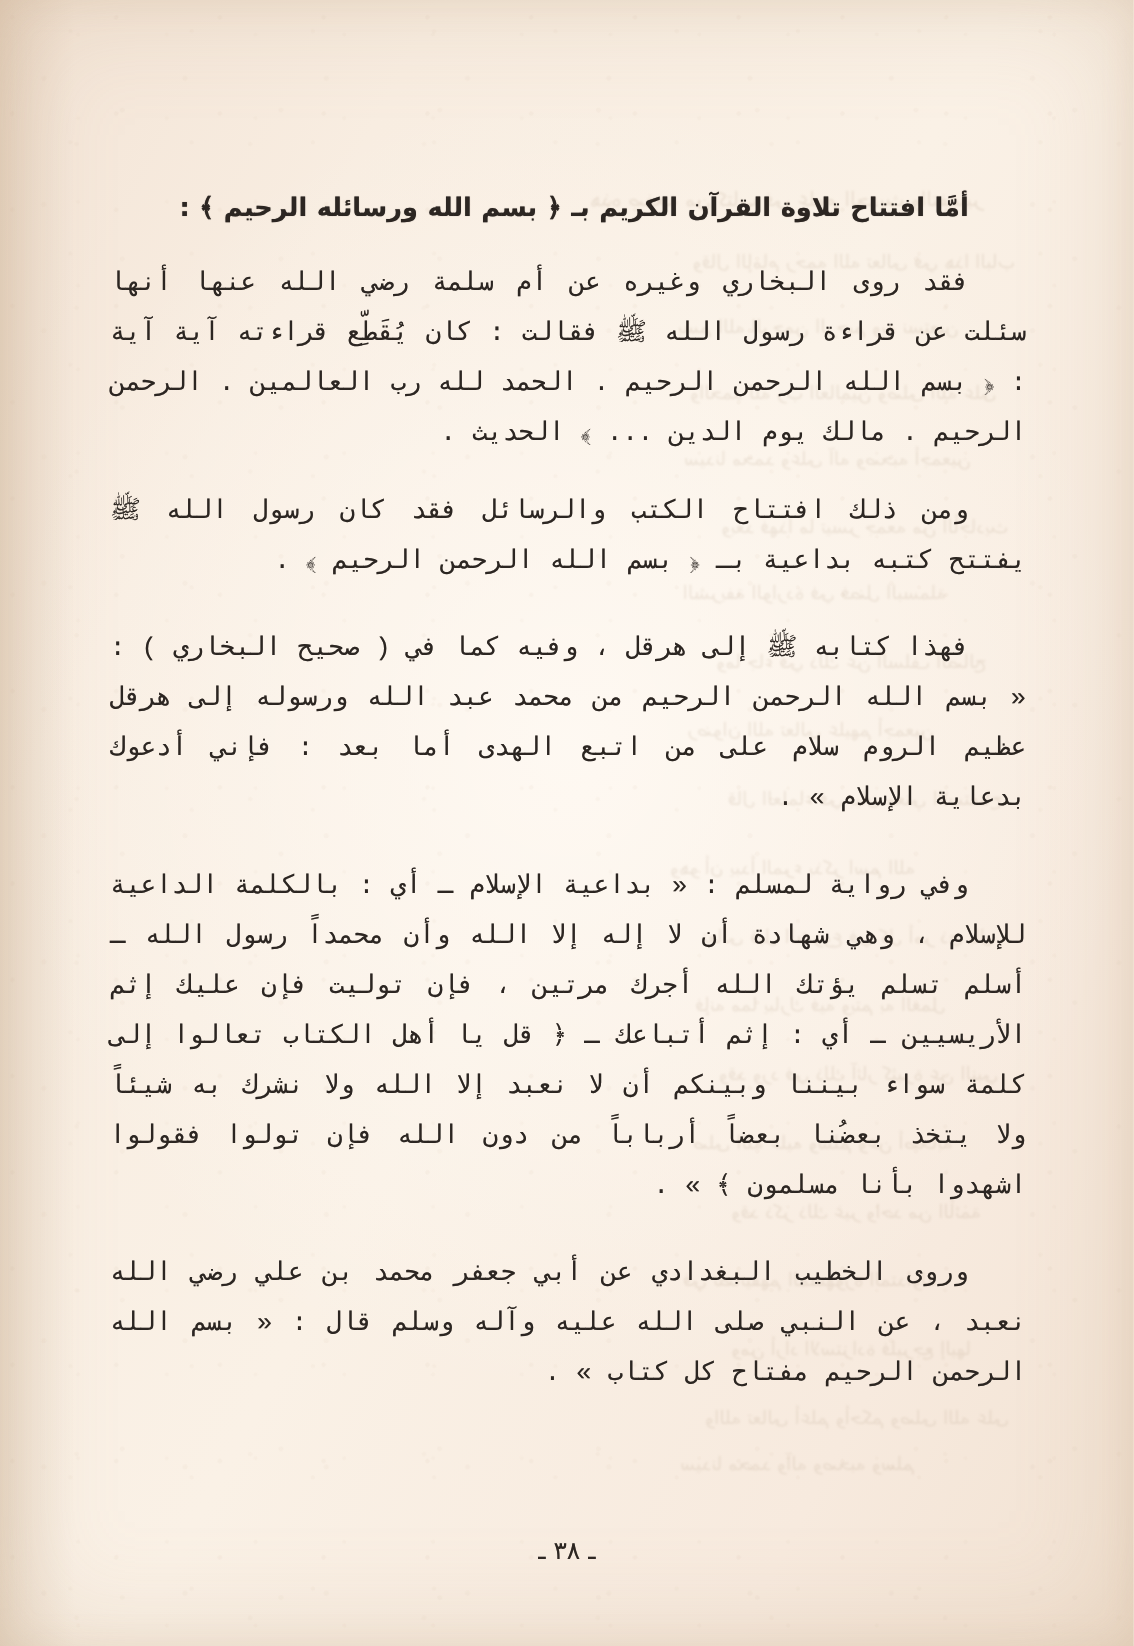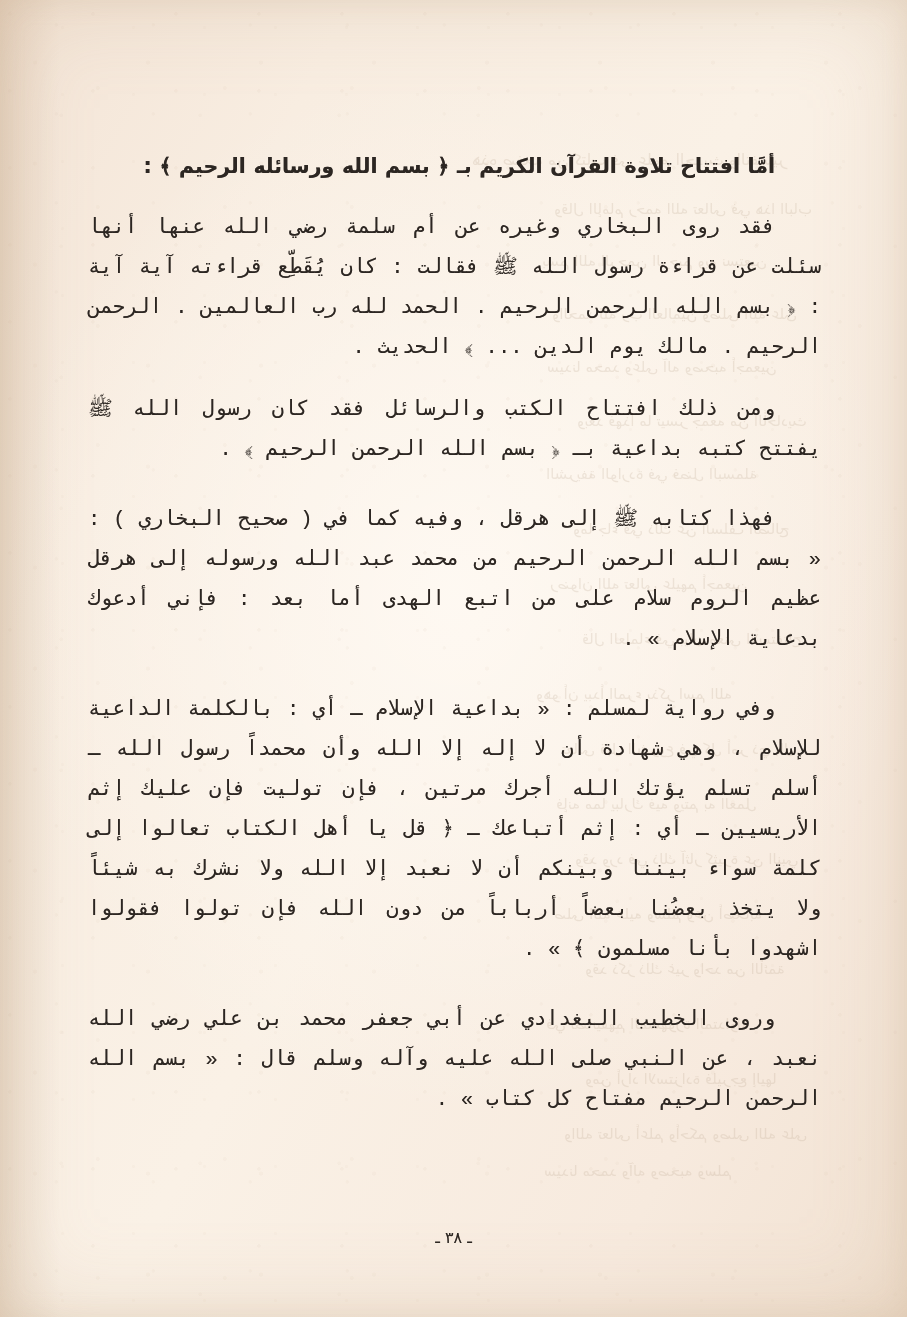--- a/index.html
+++ b/index.html
@@ -106,21 +106,21 @@
   p.gap-md { margin-top: 22px !important; }
 
   
   #folio {
     position: absolute;
     left: 0;
     right: 0;
     top: 1228px;
     text-align: center;
     color: #2c2622;
-    font-size: 16px;
+    font-size: 20px;
     letter-spacing: 3px;
     direction: rtl;
     text-shadow: 0 0 .4px rgba(44,38,34,.4);
   }
 </style>
 </head>
 <body>
 
 <div id="page">
 

